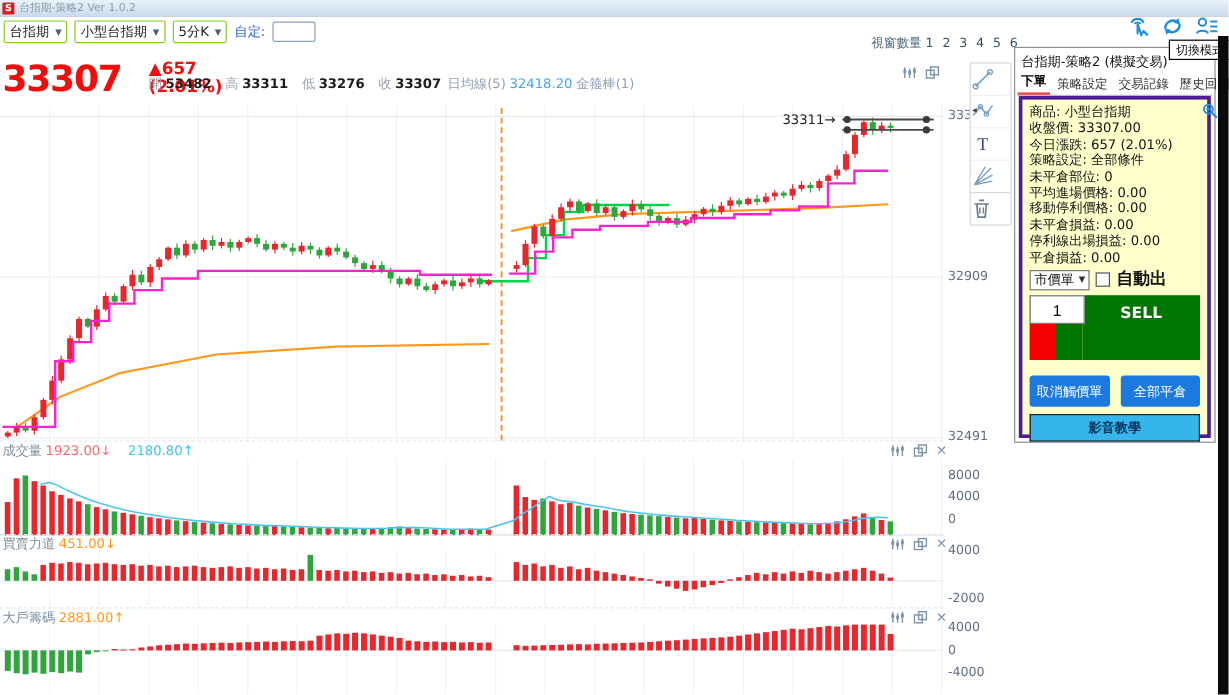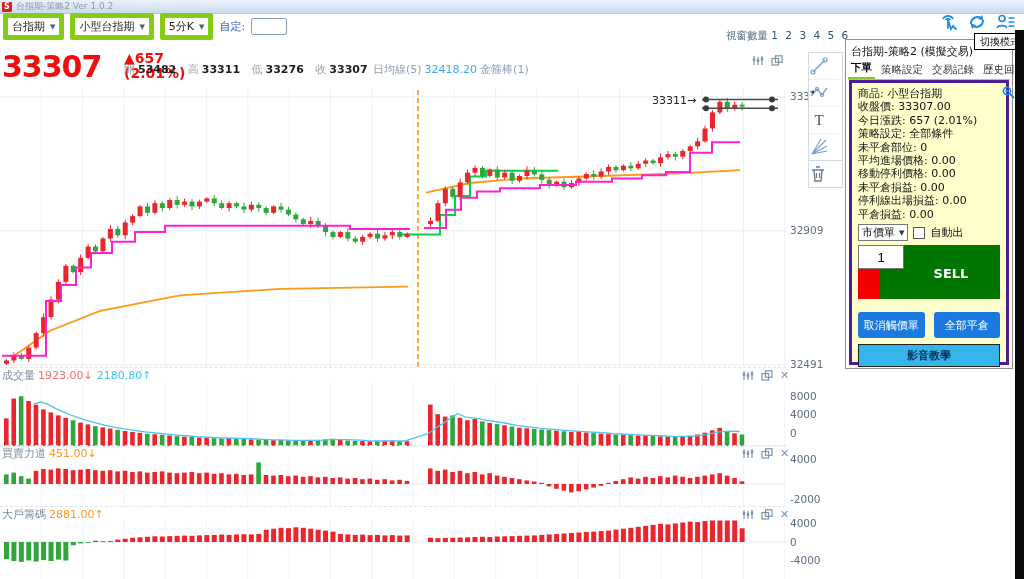--- a/index.html
+++ b/index.html
@@ -8,21 +8,21 @@
   
   .titlebar{position:absolute;left:0;top:0;width:1024px;height:14px;
     background:linear-gradient(#eaf2fb,#cbdcef);border-bottom:1px solid #b9c9dc;
     display:flex;align-items:center;gap:4px;padding-left:2px;box-sizing:border-box;
     font-size:9px;color:#8d9aa9;}
   .logo{width:10px;height:10px;background:#d42222;color:#fff;font-size:8px;font-weight:bold;
     display:flex;align-items:center;justify-content:center;border-radius:1px;flex:none;}
   
   .toolbar{position:absolute;left:0;top:15px;width:840px;height:23px;background:#fff;
     display:flex;align-items:center;gap:6px;padding-left:3px;box-sizing:border-box;}
-  .sel{height:17px;border:5px solid #84cc16;border-radius:2px;background:#fff;
+  .sel{height:17px;border:1px solid #84cc16;border-radius:2px;background:#fff;
     display:flex;align-items:center;gap:5px;padding:0 4px;font-size:11px;color:#222;cursor:default;}
   .sel .car{font-size:7px;color:#4a6078;}
   .lbl{font-size:11px;color:#2a61c8;}
   .custom-in{width:30px;height:15px;border:1px solid #8aa0b8;border-radius:2px;font-size:11px;padding:0 2px;}
   .winnum{position:absolute;left:726px;top:29px;font-size:10.5px;color:#51697f;}
   .winnum b{color:#33506b;font-weight:normal;letter-spacing:2px;}
   
   .bigpx{position:absolute;left:2px;top:49px;font-size:30px;font-weight:bold;color:#f20d0d;letter-spacing:-1px;z-index:3;}
   .chg{position:absolute;left:124px;top:51px;font-size:14px;font-weight:bold;color:#f20d0d;line-height:15px;z-index:3;}
   .ohlc{position:absolute;left:128px;top:84px;font-size:11px;z-index:3;white-space:nowrap;}
@@ -32,59 +32,59 @@
   .marow b{color:#3fa7ef;font-weight:normal;margin:0 3px;}
   
   svg{position:absolute;left:0;display:block;}
   #main-svg{top:45px;z-index:1;}
   #vol-svg{top:382px;}
   #str-svg{top:458px;}
   #bp-svg{top:520px;}
   .ax{position:absolute;left:790px;width:40px;font-size:10.5px;color:#5f6e80;z-index:2;}
   .subhdr{position:absolute;left:2px;font-size:11px;color:#7c8da0;z-index:3;white-space:nowrap;}
   .subhdr .v1{color:#f56a6a;margin-left:3px;}
-  .subhdr .v2{color:#3fc3ef;margin-left:4px;}
+  .subhdr .v2{color:#3fc3ef;margin-left:14px;}
   .subhdr .vo{color:#ff9718;margin-left:3px;}
   .hicons{position:absolute;z-index:3;display:flex;gap:7px;align-items:center;}
   .hicons svg{position:static;}
   .xgl{color:#7f93ab;font-size:11px;line-height:10px;cursor:pointer;}
   .sep{position:absolute;left:0;width:786px;border-top:1px dashed #dfe6ef;z-index:2;}
   
   .dtool{position:absolute;left:808px;top:52px;width:33px;background:#fff;border:1px solid #d4dae2;z-index:3;}
   .dtool2{position:absolute;left:808px;top:160px;width:33px;background:#fff;border:1px solid #d4dae2;z-index:3;}
   .dcell{height:26px;display:flex;align-items:center;justify-content:center;border-bottom:1px solid #eef1f5;cursor:pointer;}
   .dcell:last-child{border-bottom:none;}
   
   .panel{position:absolute;left:845px;top:39px;width:168px;height:330px;background:#fff;
     border:1px solid #8f8f8f;box-sizing:border-box;z-index:4;}
   .phdr{position:absolute;left:5px;top:4px;font-size:11px;color:#111;white-space:nowrap;}
   .mode-btn{position:absolute;left:128px;top:-7px;width:50px;height:15px;background:#fff;border:1px solid #000;
     font-size:10px;color:#111;display:flex;align-items:center;justify-content:center;z-index:6;cursor:pointer;white-space:nowrap;}
   .tabs{position:absolute;left:2px;top:20px;right:2px;height:19px;display:flex;gap:3px;
     border-bottom:1px solid #b9b9b9;align-items:flex-end;}
   .tab{font-size:10.5px;color:#333;padding:2px 3px;cursor:pointer;white-space:nowrap;}
-  .tab.active{font-weight:bold;color:#000;border-bottom:2px solid #84cc16;}
+  .tab.active{font-weight:bold;color:#000;border-bottom:2px solid #ef4444;}
   .yellow{position:absolute;left:3px;right:3px;top:40px;bottom:3px;background:#ffffcc;
     border:3px solid #4c1d95;padding:4px 6px;box-sizing:border-box;font-size:11px;color:#111;}
   .mags{position:absolute;right:4px;top:3px;display:flex;gap:5px;}
   .info-row{line-height:13.4px;white-space:nowrap;}
   .ctrl{display:flex;align-items:center;gap:5px;margin-top:3px;}
   .osel{height:15px;border:1px solid #777;background:#fff;display:flex;align-items:center;gap:4px;
     padding:0 3px;font-size:11px;cursor:pointer;}
   .osel .car{font-size:7px;color:#333;}
   .cb{width:10px;height:10px;border:1px solid #555;background:#fff;cursor:pointer;flex:none;}
-  .auto{font-weight:normal;font-size:11px;}
+  .auto{font-weight:bold;font-size:14px;}
   .buyrow{display:flex;margin-top:4px;height:54px;}
   .buy{flex:1.1;background:#f50000;color:#fff;font-size:13px;font-weight:bold;
     display:flex;justify-content:center;padding-top:9px;cursor:pointer;}
   .mid{width:44px;position:relative;background:linear-gradient(to right,#f50000 50%,#007500 50%);}
   .qty{position:absolute;left:0;top:0;width:40px;height:20px;border:1px solid #777;
     font-size:13px;text-align:center;}
   .sell{flex:1;background:#007500;color:#fff;font-size:13px;font-weight:bold;
-    display:flex;justify-content:center;padding-top:21px;cursor:pointer;}
+    display:flex;justify-content:center;padding-top:8px;cursor:pointer;}
   .btnrow{display:flex;gap:9px;margin-top:13px;}
   .bluebtn{flex:1;height:26px;background:#1b79e0;color:#fff;font-size:11px;border-radius:3px;
     display:flex;align-items:center;justify-content:center;cursor:pointer;}
   .tut{margin-top:6px;height:21px;background:#35b5ea;border:1px solid #222;color:#06365e;
     font-size:11px;font-weight:bold;display:flex;align-items:center;justify-content:center;cursor:pointer;}
   .blackstrip{position:absolute;left:1015px;top:30px;width:9px;height:549px;background:#0a0a0a;z-index:5;}
   .topicons{position:absolute;left:938px;top:12px;display:flex;gap:9px;z-index:6;}
   .topicons svg{position:static;cursor:pointer;}
 </style>
 </head>

